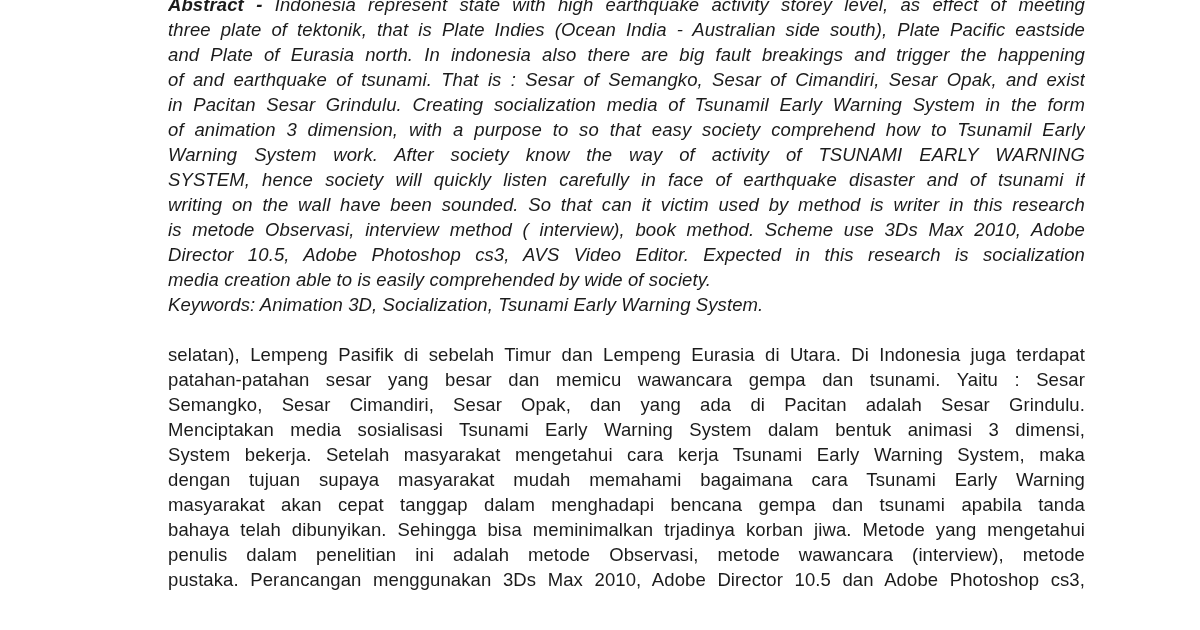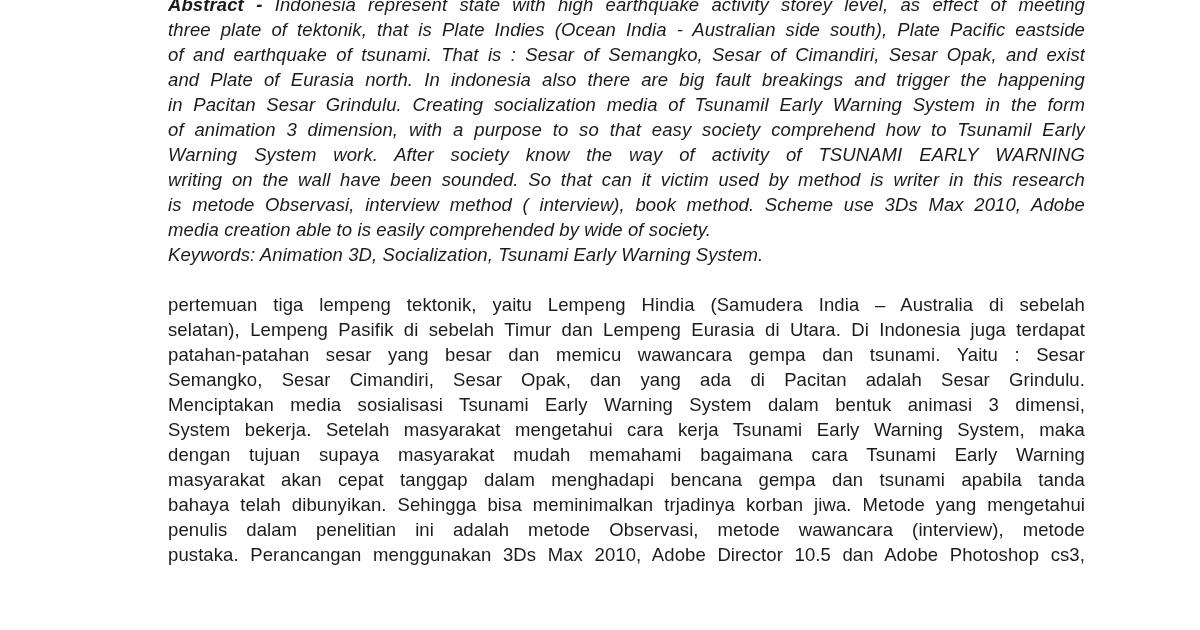--- a/index.html
+++ b/index.html
@@ -50,37 +50,38 @@
 
 <div class="page">
   <div class="text-block">
 
     <section class="en">
       <div class="line j">
         <span class="lead">Abstract -</span><span> Indonesia represent state with high earthquake activity storey level, as effect of meeting</span>
       </div>
       <div id="en-lines">
           <div class="line j">three plate of tektonik, that is Plate Indies (Ocean India - Australian side south), Plate Pacific eastside</div>
+          <div class="line j">and Plate of Eurasia north. In indonesia also there are big fault breakings and trigger the happening</div>
           <div class="line j">of and earthquake of tsunami. That is : Sesar of Semangko, Sesar of Cimandiri, Sesar Opak, and exist</div>
-          <div class="line j">and Plate of Eurasia north. In indonesia also there are big fault breakings and trigger the happening</div>
           <div class="line j">in Pacitan Sesar Grindulu. Creating socialization media of Tsunamil Early Warning System in the form</div>
           <div class="line j">of animation 3 dimension, with a purpose to so that easy society comprehend how to Tsunamil Early</div>
           <div class="line j">Warning System work. After society know the way of activity of TSUNAMI EARLY WARNING</div>
+          <div class="line j">SYSTEM, hence society will quickly listen carefully in face of earthquake disaster and of tsunami if</div>
           <div class="line j">writing on the wall have been sounded. So that can it victim used by method is writer in this research</div>
           <div class="line j">is metode Observasi, interview method ( interview), book method. Scheme use 3Ds Max 2010, Adobe</div>
+          <div class="line j">Director 10.5, Adobe Photoshop cs3, AVS Video Editor. Expected in this research is socialization</div>
           <div class="line">media creation able to is easily comprehended by wide of society.</div>
         </div>
       <div class="line keywords">Keywords: Animation 3D, Socialization, Tsunami Early Warning System.</div>
     </section>
 
     <div class="spacer"></div>
 
     <section class="id">
       <div id="id-lines">
-          <div class="line j">pertemuan tiga lempeng tektonik, yaitu Lempeng Hindia (Samudera India – Australia di sebelah</div>
           <div class="line j">selatan), Lempeng Pasifik di sebelah Timur dan Lempeng Eurasia di Utara. Di Indonesia juga terdapat</div>
           <div class="line j">patahan-patahan sesar yang besar dan memicu wawancara gempa dan tsunami. Yaitu : Sesar</div>
           <div class="line j">Semangko, Sesar Cimandiri, Sesar Opak, dan yang ada di Pacitan adalah Sesar Grindulu.</div>
           <div class="line j">Menciptakan media sosialisasi Tsunami Early Warning System dalam bentuk animasi 3 dimensi,</div>
           <div class="line j">System bekerja. Setelah masyarakat mengetahui cara kerja Tsunami Early Warning System, maka</div>
           <div class="line j">dengan tujuan supaya masyarakat mudah memahami bagaimana cara Tsunami Early Warning</div>
           <div class="line j">masyarakat akan cepat tanggap dalam menghadapi bencana gempa dan tsunami apabila tanda</div>
           <div class="line j">bahaya telah dibunyikan. Sehingga bisa meminimalkan trjadinya korban jiwa. Metode yang mengetahui</div>
           <div class="line j">penulis dalam penelitian ini adalah metode Observasi, metode wawancara (interview), metode</div>
           <div class="line j">pustaka. Perancangan menggunakan 3Ds Max 2010, Adobe Director 10.5 dan Adobe Photoshop cs3,</div>

